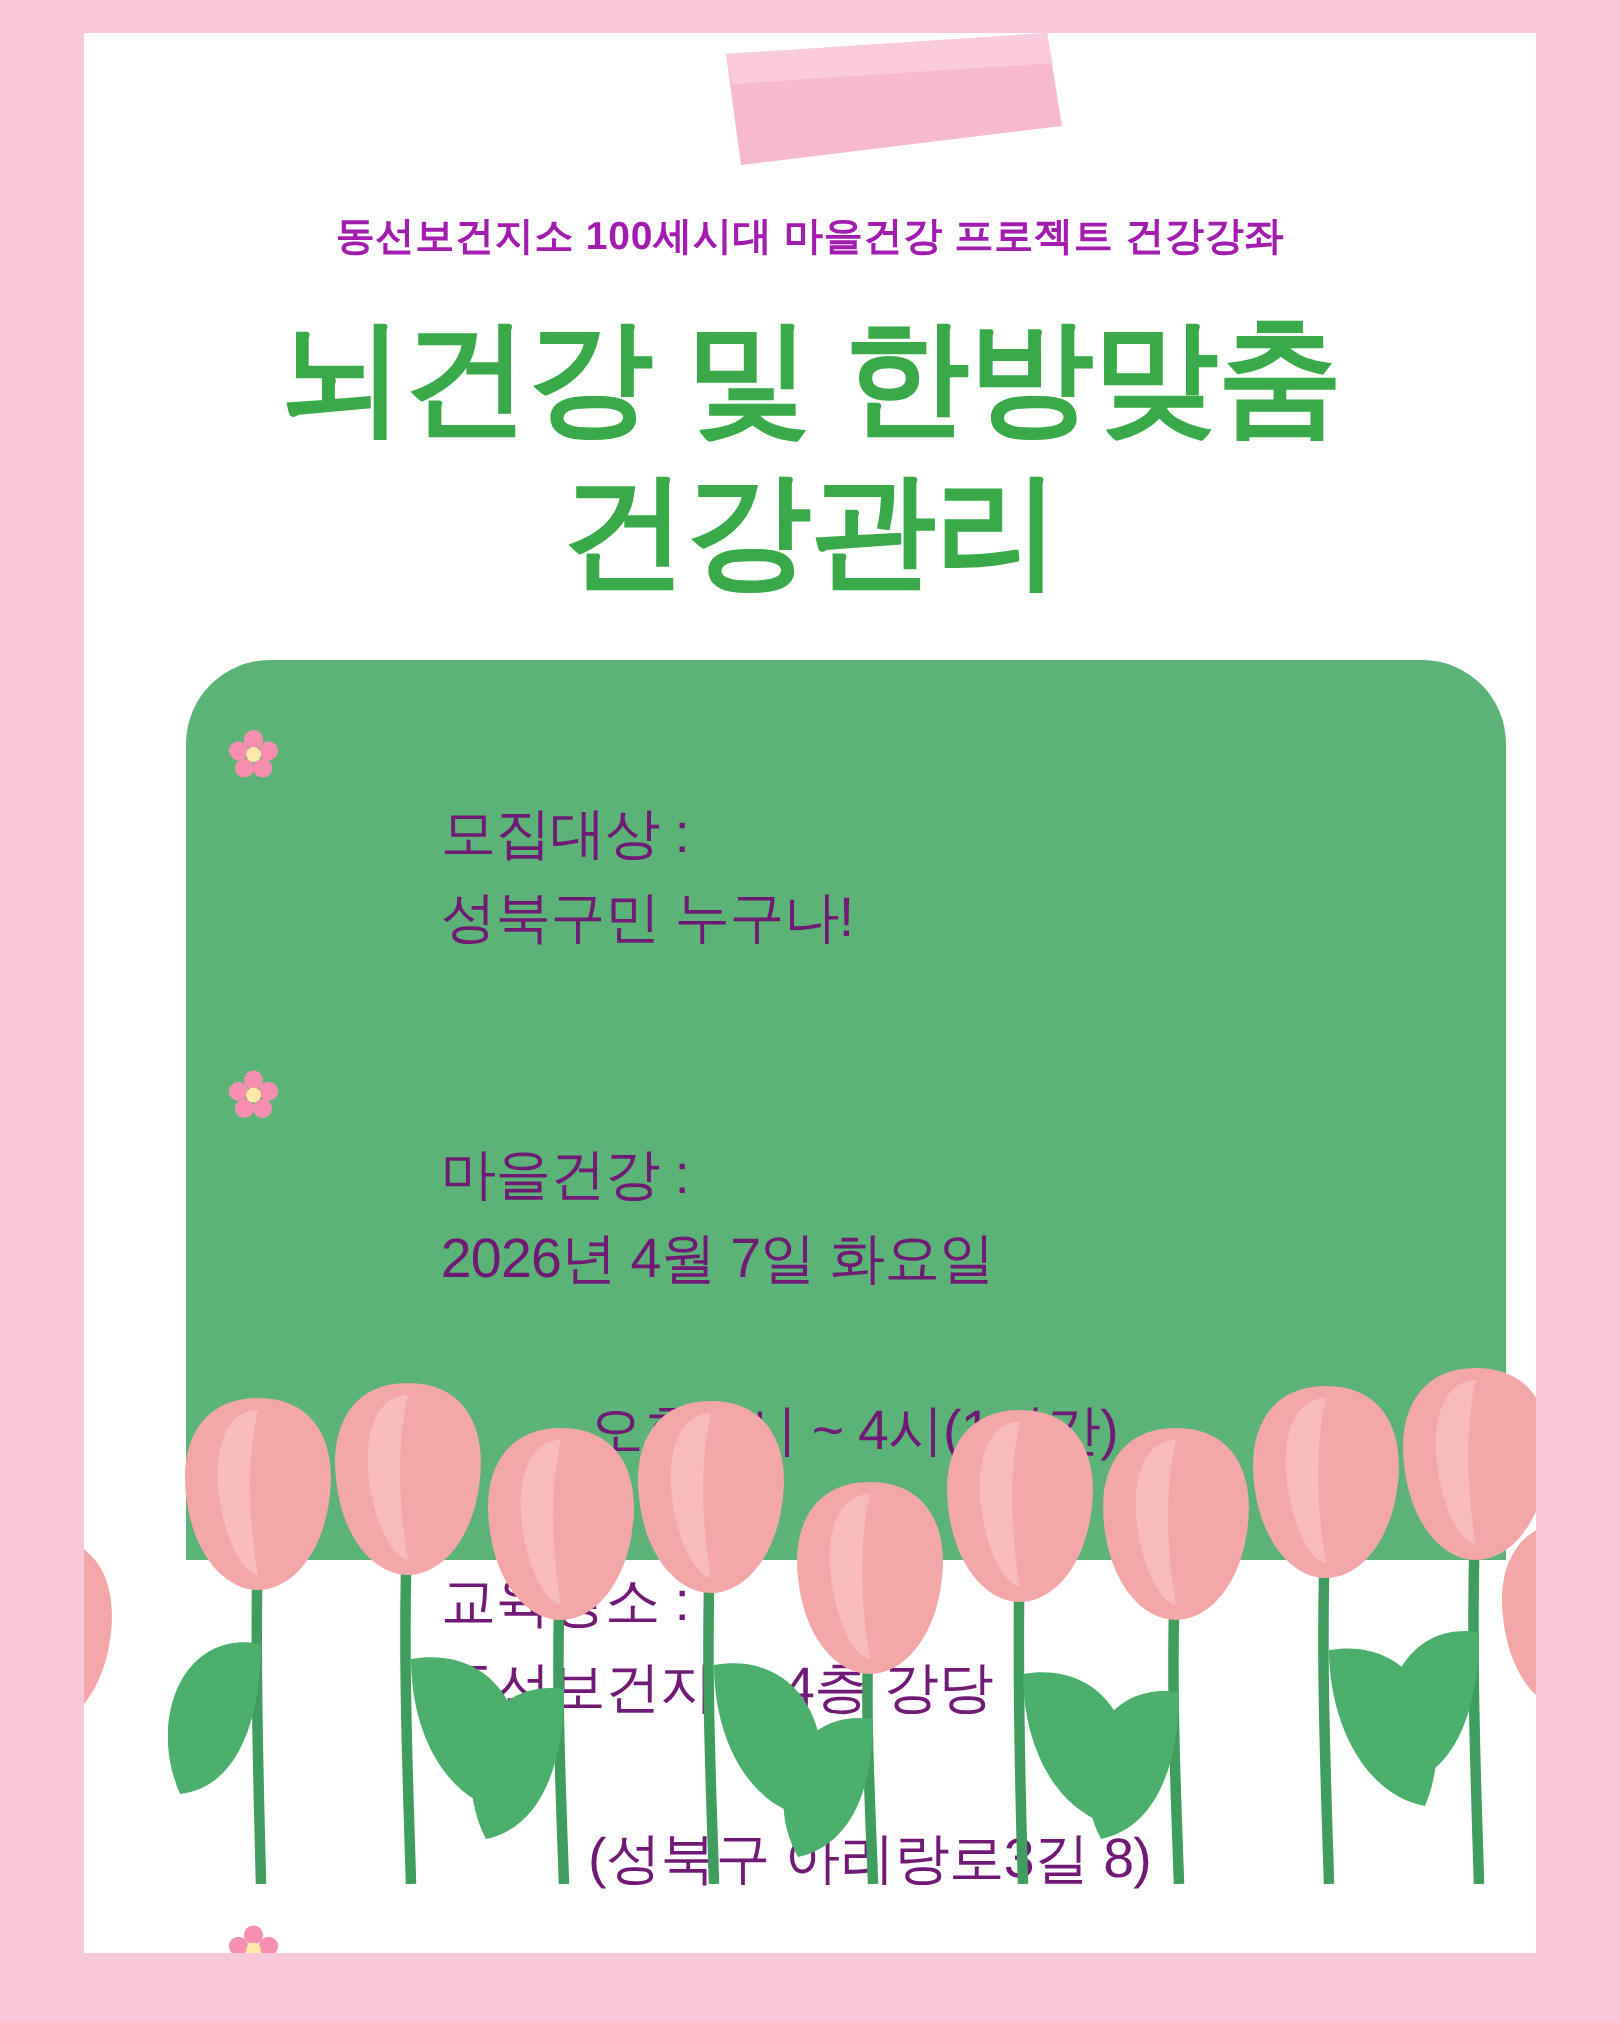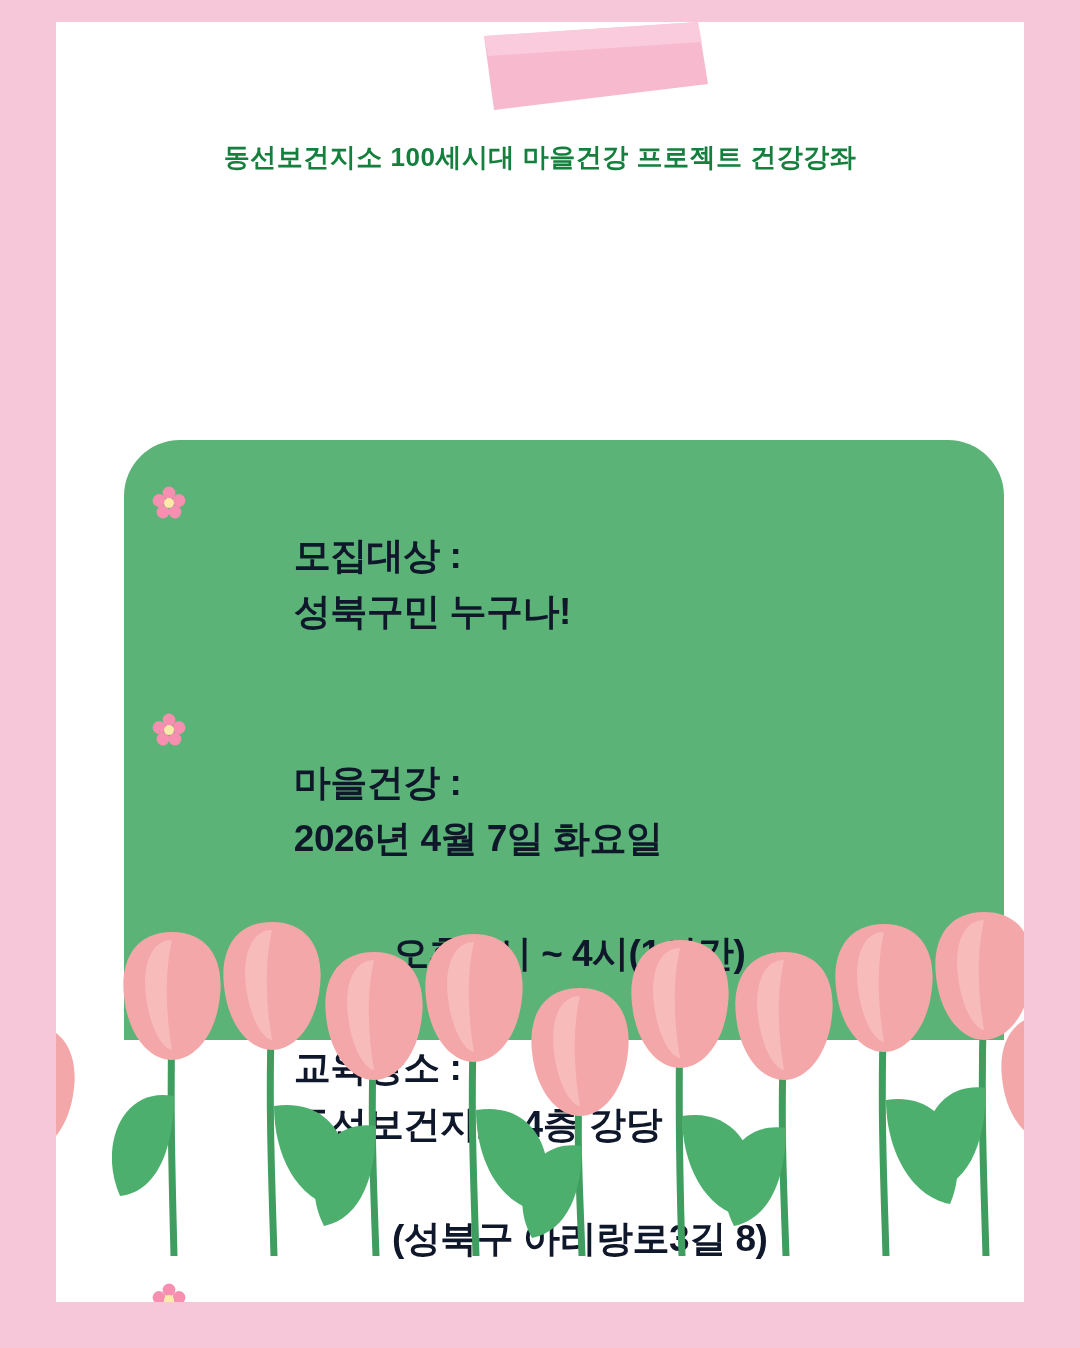--- a/index.html
+++ b/index.html
@@ -42,21 +42,21 @@
   
   .kicker {
     position: absolute;
     left: 0;
     top: 118px;
     width: 968px;
     text-align: center;
     font-size: 26px;
     font-weight: bold;
     letter-spacing: 0.5px;
-    color: #15803d;
+    color: #a21caf;
     z-index: 5;
   }
   .title {
     position: absolute;
     left: 0;
     top: 178px;
     width: 968px;
     text-align: center;
     color: #3aa94a;
     font-weight: bold;
@@ -93,26 +93,25 @@
   .bullet {
     flex: 0 0 auto;
     width: 34px;
     height: 34px;
     margin-top: 14px;
     margin-right: 10px;
   }
   .bullet.blank { visibility: hidden; }
   .row-text {
     flex: 1 1 auto;
-    color: #0f172a;
+    color: #701a75;
     font-size: 37px;
     line-height: 1.52;
     white-space: pre;
     letter-spacing: -0.5px;
-    font-weight: bold;
   }
   .row-text.indent { padding-left: 196px; }
   
   .garden {
     position: absolute;
     left: 0;
     bottom: 0;
     width: 1080px;
     height: 420px;
     z-index: 7;
@@ -169,20 +168,24 @@
 
   <div class="inner-page">
 
     <svg class="tape" viewBox="0 0 232 96">
       <polygon points="8,14 222,0 232,62 18,88" fill="#f7b9cd"></polygon>
       <polygon points="8,14 222,0 226,20 12,34" fill="#fbd2e0" opacity="0.75"></polygon>
     </svg>
 
     <div class="kicker">동선보건지소 100세시대 마을건강 프로젝트 건강강좌</div>
 
+    <div class="title">
+      <span class="line1">뇌건강 및 한방맞춤</span>
+      <span class="line2">건강관리</span>
+    </div>
 
     <div class="info-panel"></div>
 
     <div class="info-list">
 
       <div class="info-row">
         <svg class="bullet" viewBox="0 0 34 34">
           <g fill="#f78fb0">
             <circle cx="17" cy="7" r="6.4"></circle>
               <circle cx="27" cy="14.5" r="6.4"></circle>

